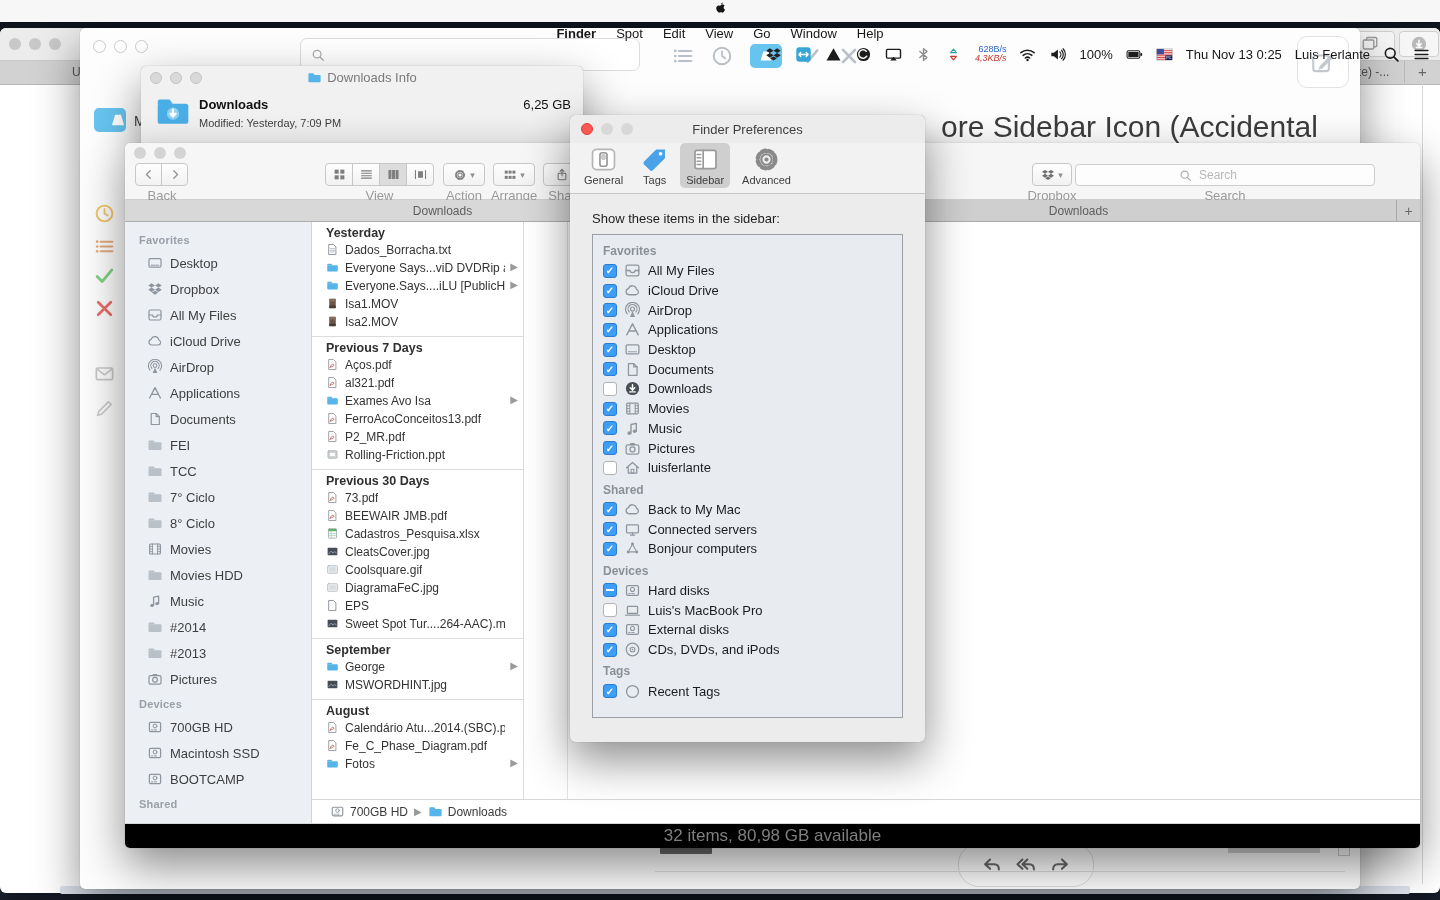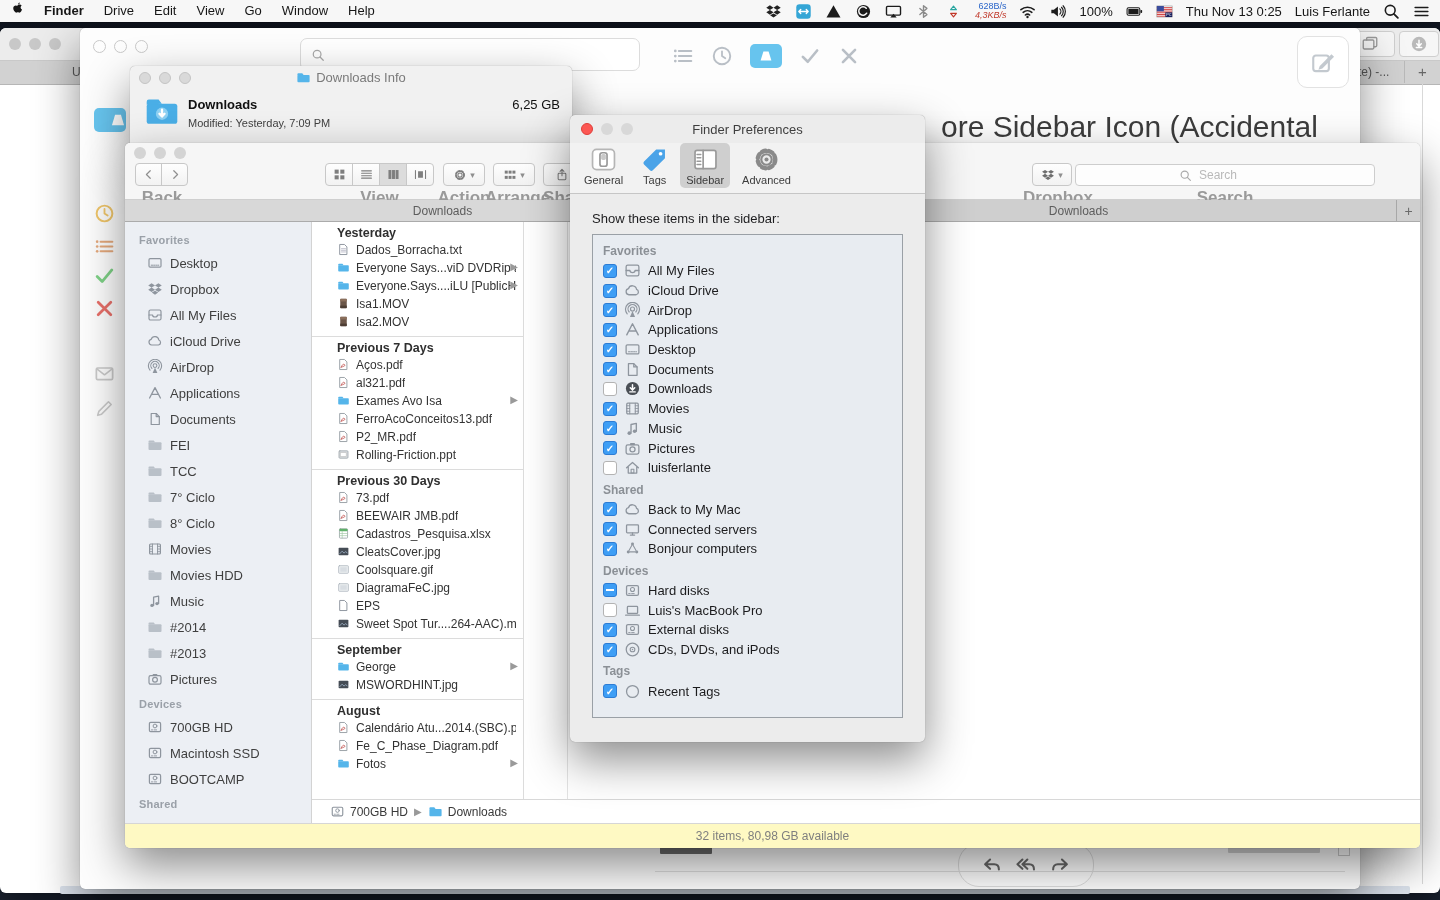--- a/index.html
+++ b/index.html
@@ -7,21 +7,21 @@
          background:linear-gradient(#10151f,#1c2433);font-family:"Liberation Sans",sans-serif;
          -webkit-font-smoothing:antialiased;}
   .abs{position:absolute;}
   .win{position:absolute;border-radius:5px;box-shadow:0 18px 45px rgba(0,0,0,.45),0 0 1px rgba(0,0,0,.4);}
   .dot{width:12px;height:12px;border-radius:50%;display:inline-block;}
   .ic{display:inline-flex;align-items:center;justify-content:center;}
   .ic svg{width:100%;height:100%;display:block;}
 
   
   .menubar{left:0;top:0;width:1440px;height:22px;background:#f7f7f7;display:flex;align-items:center;
-           font-size:13px;color:#171717;z-index:100;box-shadow:0 1px 0 rgba(0,0,0,.18);}
+           font-size:13px;color:#171717;z-index:100;box-shadow:0 1px 0 rgba(0,0,0,.18);flex-direction:column;}
   .menubar .mitem{padding:0 10px;line-height:22px;}
   .menubar .appname{font-weight:bold;}
   .menubar .mright{margin-left:auto;display:flex;align-items:center;gap:13px;padding-right:10px;}
   .mi{width:17px;height:17px;}
   .net{font-size:9px;line-height:9px;text-align:right;}
   .net .up{color:#2b66c9;} .net .dn{color:#c0392b;font-style:italic;}
   .mtxt{font-size:13px;}
 
   
   .browser{left:0;top:28px;width:1440px;height:865px;border-radius:6px;background:#fff;z-index:10;
@@ -47,35 +47,35 @@
   .mb-compose{position:absolute;left:1217px;top:8px;width:50px;height:50px;border:1px solid #e2e2e2;border-radius:10px;
              background:#fff;display:flex;align-items:center;justify-content:center;}
   .rail .ic{position:absolute;left:14px;width:21px;height:21px;}
   .mb-subject{position:absolute;left:861px;top:82px;font-size:30px;color:#3c3c3c;white-space:nowrap;}
   .mb-pill{position:absolute;left:878px;top:815px;width:134px;height:42px;border:1px solid #ddd;border-radius:21px;
            background:#fff;display:flex;align-items:center;justify-content:center;gap:12px;}
   .mb-pill .ic{width:22px;height:22px;}
   .mb-divider{position:absolute;left:575px;top:843px;width:690px;height:0;border-top:1px solid #e0e0e0;}
 
   
-  .infown{left:130px;top:66px;width:442px;height:86px;background:#f1f1f1;z-index:40;border-radius:5px 5px 0 0;}
+  .infown{left:141px;top:66px;width:442px;height:86px;background:#f1f1f1;z-index:40;border-radius:5px 5px 0 0;}
   .infown .ititle{position:absolute;left:0;top:0;width:100%;height:23px;display:flex;align-items:center;justify-content:center;
           gap:5px;font-size:13px;color:#7a7a7a;}
   .infown .idots{position:absolute;left:9px;top:6px;display:flex;gap:8px;}
   .infown .idots .dot{background:#d9d9d9;border:1px solid #c4c4c4;box-sizing:border-box;}
 
   
   .finder{left:125px;top:143px;width:1295px;height:705px;background:#fff;z-index:50;}
   .f-toolbar{position:absolute;left:0;top:0;width:100%;height:57px;background:#f6f6f6;border-radius:5px 5px 0 0;
              border-bottom:1px solid #cfcfcf;box-sizing:border-box;}
   .f-dots{position:absolute;left:9px;top:4px;display:flex;gap:8px;}
   .f-dots .dot{background:#d4d4d4;}
   .tbtn{position:absolute;height:23px;border:1px solid #c8c8c8;border-radius:4px;background:linear-gradient(#fefefe,#f2f2f2);
         display:flex;align-items:center;justify-content:center;box-sizing:border-box;}
-  .tlabel{position:absolute;font-size:17px;color:#9a9a9a;text-align:center;white-space:nowrap;font-weight:bold;}
+  .tlabel{position:absolute;font-size:13px;color:#9a9a9a;text-align:center;white-space:nowrap;}
   .seg{display:flex;height:100%;}
   .seg span{width:26px;display:flex;align-items:center;justify-content:center;border-right:1px solid #c8c8c8;}
   .seg span:last-child{border-right:none;}
   .seg span.sel{background:#dcdcdc;}
   .chev{font-size:9px;color:#8f8f8f;margin-left:3px;}
   .f-search{position:absolute;left:950px;top:21px;width:300px;height:22px;border:1px solid #cdcdcd;border-radius:4px;
             background:#fdfdfd;display:flex;align-items:center;gap:5px;padding:0 8px;box-sizing:border-box;justify-content:center;}
   .f-search input{border:none;outline:none;background:transparent;font-size:12px;color:#444;width:70px;text-align:left;
             font-family:"Liberation Sans",sans-serif;}
   .f-search input::placeholder{color:#b9b9b9;}
@@ -85,33 +85,33 @@
   .f-tab.first{background:#d8d8d8;}
   .f-newtab{width:23px;display:flex;align-items:center;justify-content:center;color:#6a6a6a;font-size:14px;}
   .f-sidebar{position:absolute;left:0;top:79px;width:187px;height:601px;background:#eceff4;border-right:1px solid #d3d3d3;
              box-sizing:border-box;overflow:hidden;padding-top:6px;}
   .sb-h{font-size:11px;font-weight:bold;color:#9aa0a8;padding:6px 0 4px 14px;letter-spacing:.2px;}
   .sb-row{height:26px;display:flex;align-items:center;gap:7px;padding-left:22px;font-size:13px;color:#3f3f3f;}
   .sb-row .ic{width:16px;height:16px;flex:0 0 16px;}
   .f-files{position:absolute;left:187px;top:79px;width:212px;height:577px;border-right:1px solid #dcdcdc;
            box-sizing:border-box;overflow:hidden;background:#fff;}
   .f-col2{position:absolute;left:399px;top:79px;width:44px;height:577px;border-right:1px solid #e3e3e3;box-sizing:border-box;}
-  .fg{padding-bottom:3px;padding-left:11px;}
+  .fg{padding-bottom:3px;}
   .fg + .fg{border-top:1px solid #dcdcdc;}
   .fg-h{font-size:12.5px;font-weight:bold;color:#2f2f2f;padding:4px 0 3px 14px;}
   .f-row{height:18px;display:flex;align-items:flex-start;gap:6px;padding-left:14px;font-size:12px;color:#333;position:relative;}
   .f-row .ic{width:13px;height:13px;flex:0 0 13px;}
   .f-row .lbl{white-space:nowrap;overflow:hidden;max-width:160px;}
   .f-row .disc{position:absolute;right:5px;color:#9a9a9a;font-size:10px;}
   .f-path{position:absolute;left:187px;top:656px;width:1108px;height:24px;border-top:1px solid #d8d8d8;background:#fff;
           display:flex;align-items:center;gap:6px;padding-left:18px;box-sizing:border-box;font-size:12px;color:#3a3a3a;}
   .f-path .ic{width:15px;height:15px;}
   .f-path .sep{color:#999;font-size:10px;}
-  .f-status{position:absolute;left:0;top:680px;width:100%;height:25px;background:#fef9c3;border-top:1px solid #d6d6d6;
-          box-sizing:border-box;display:flex;align-items:center;justify-content:center;font-size:12px;color:#7f7f7f;
+  .f-status{position:absolute;left:0;top:680px;width:100%;height:25px;background:#000000;border-top:1px solid #d6d6d6;
+          box-sizing:border-box;display:flex;align-items:center;justify-content:center;font-size:17px;color:#7f7f7f;
           border-radius:0 0 5px 5px;}
 
   
   .prefs{left:570px;top:115px;width:355px;height:627px;background:#ececec;z-index:60;}
   .p-title{position:absolute;left:0;top:0;width:100%;height:28px;display:flex;align-items:center;justify-content:center;
            font-size:13px;color:#3f3f3f;}
   .p-dots{position:absolute;left:11px;top:8px;display:flex;gap:8px;}
   .p-toolbar{position:absolute;left:0;top:28px;width:100%;height:51px;border-bottom:1px solid #c6c6c6;background:#f2f2f2;
            box-sizing:border-box;display:flex;align-items:flex-start;padding-left:8px;gap:6px;}
   .p-tool{display:flex;flex-direction:column;align-items:center;padding:3px 6px 2px;border-radius:5px;gap:1px;}
@@ -1174,21 +1174,21 @@
   <div class="menubar abs">
     <span class="mitem">
       <span class="ic" style="width:14px;height:16px;">
           <svg viewBox="0 0 16 16">
             <path d="M11.2 1.6c.1 1-.8 2-1.8 2.1-.2-1 .8-2 1.8-2.1zM8.6 4.5c.7 0 1.5-.6 2.5-.5.9 0 1.7.5 2.2 1.2-1.8 1.2-1.5 3.7.4 4.6-.4 1.2-1.5 3.5-2.8 3.5-.7 0-1-.5-1.9-.5-1 0-1.3.5-2 .5-1.4-.1-3.3-2.7-3.3-4.9 0-2.1 1.5-3.2 2.9-3.2.8 0 1.4.5 2 .5z" fill="#151515"></path>
           </svg>
         </span>
     </span>
     <span id="menu-items" style="display:flex;">
         <span class="mitem appname">Finder</span>
-        <span class="mitem">Drive</span>
+        <span class="mitem">Spot</span>
         <span class="mitem">Edit</span>
         <span class="mitem">View</span>
         <span class="mitem">Go</span>
         <span class="mitem">Window</span>
         <span class="mitem">Help</span>
       </span>
     <span class="mright">
       <span id="status-icons" style="display:flex;gap:13px;align-items:center;">
           <span class="mi ic">
             <svg viewBox="0 0 16 16">

